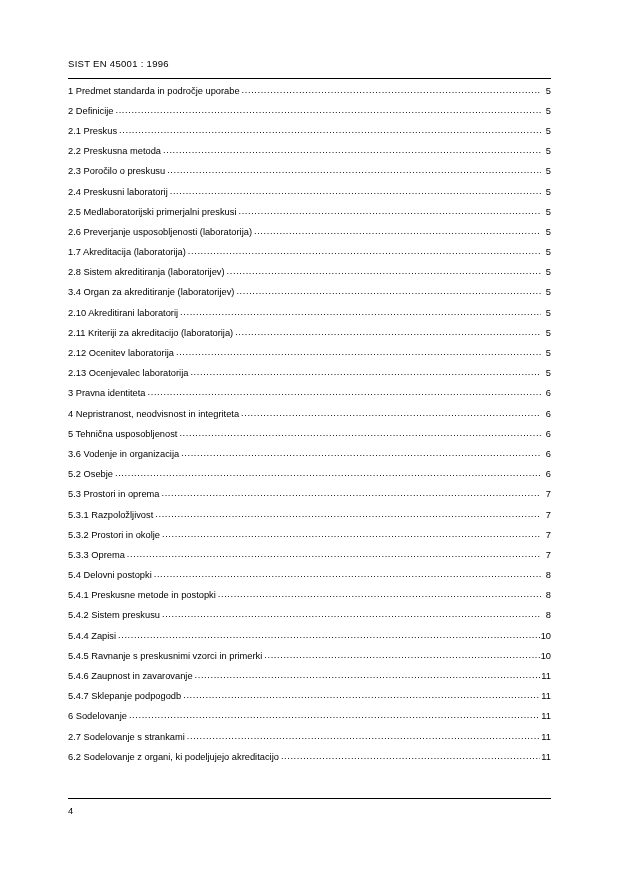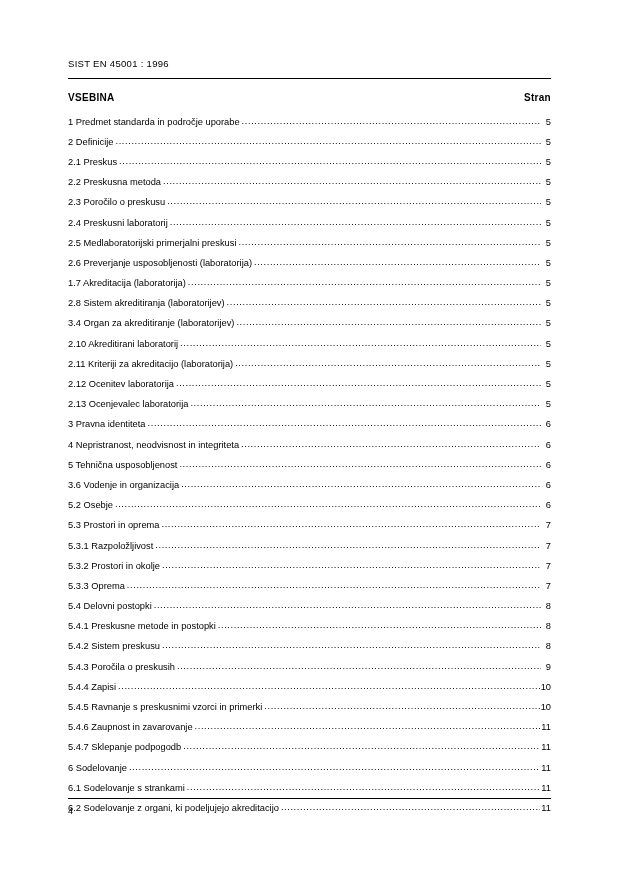--- a/index.html
+++ b/index.html
@@ -104,24 +104,20 @@
 <body>
 
 <div class="page">
 
   <div class="content">
 
     <div class="header-line">SIST  EN  45001  :  1996</div>
 
     <div class="rule"></div>
 
-    <div class="title-row">
-      <span>VSEBINA</span>
-      <span>Stran</span>
-    </div>
 
     <div class="toc" id="toc-list">
         <div class="toc-entry">
           <span class="toc-label">1 Predmet standarda in področje uporabe</span>
           <span class="toc-dots"></span>
           <span class="toc-page">5</span>
         </div>
         <div class="toc-entry">
           <span class="toc-label">2 Definicije</span>
           <span class="toc-dots"></span>
@@ -246,25 +242,20 @@
           <span class="toc-label">5.4.1  Preskusne metode in  postopki</span>
           <span class="toc-dots"></span>
           <span class="toc-page">8</span>
         </div>
         <div class="toc-entry">
           <span class="toc-label">5.4.2  Sistem preskusu</span>
           <span class="toc-dots"></span>
           <span class="toc-page">8</span>
         </div>
         <div class="toc-entry">
-          <span class="toc-label">5.4.3  Poročila o preskusih</span>
-          <span class="toc-dots"></span>
-          <span class="toc-page">9</span>
-        </div>
-        <div class="toc-entry">
           <span class="toc-label">5.4.4  Zapisi</span>
           <span class="toc-dots"></span>
           <span class="toc-page">10</span>
         </div>
         <div class="toc-entry">
           <span class="toc-label">5.4.5  Ravnanje s preskusnimi vzorci in primerki</span>
           <span class="toc-dots"></span>
           <span class="toc-page">10</span>
         </div>
         <div class="toc-entry">
@@ -276,21 +267,21 @@
           <span class="toc-label">5.4.7  Sklepanje podpogodb</span>
           <span class="toc-dots"></span>
           <span class="toc-page">11</span>
         </div>
         <div class="toc-entry">
           <span class="toc-label">6 Sodelovanje</span>
           <span class="toc-dots"></span>
           <span class="toc-page">11</span>
         </div>
         <div class="toc-entry">
-          <span class="toc-label">6.1  Sodelovanje s strankami</span>
+          <span class="toc-label">2.7  Sodelovanje s strankami</span>
           <span class="toc-dots"></span>
           <span class="toc-page">11</span>
         </div>
         <div class="toc-entry">
           <span class="toc-label">6.2  Sodelovanje z organi, ki podeljujejo akreditacijo</span>
           <span class="toc-dots"></span>
           <span class="toc-page">11</span>
         </div>
       </div>
 

